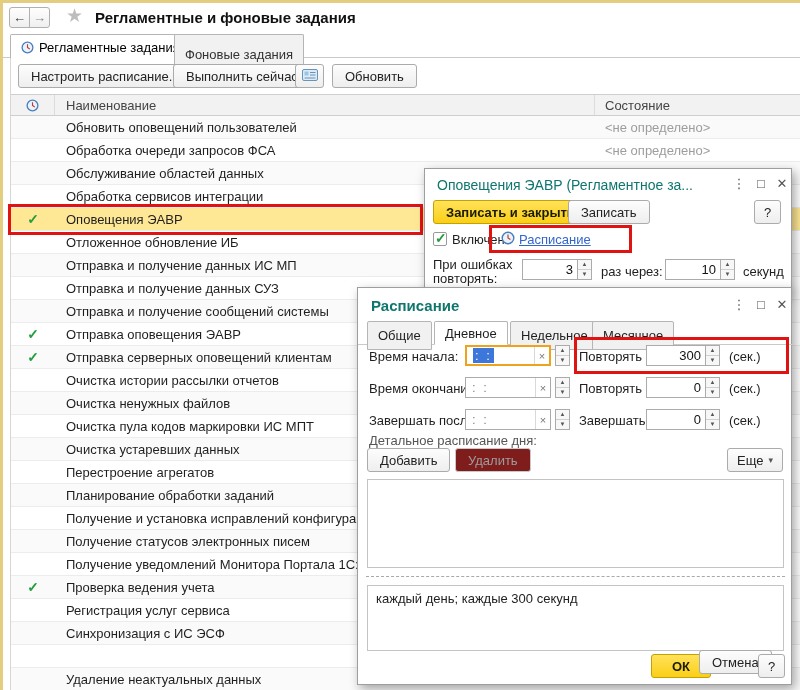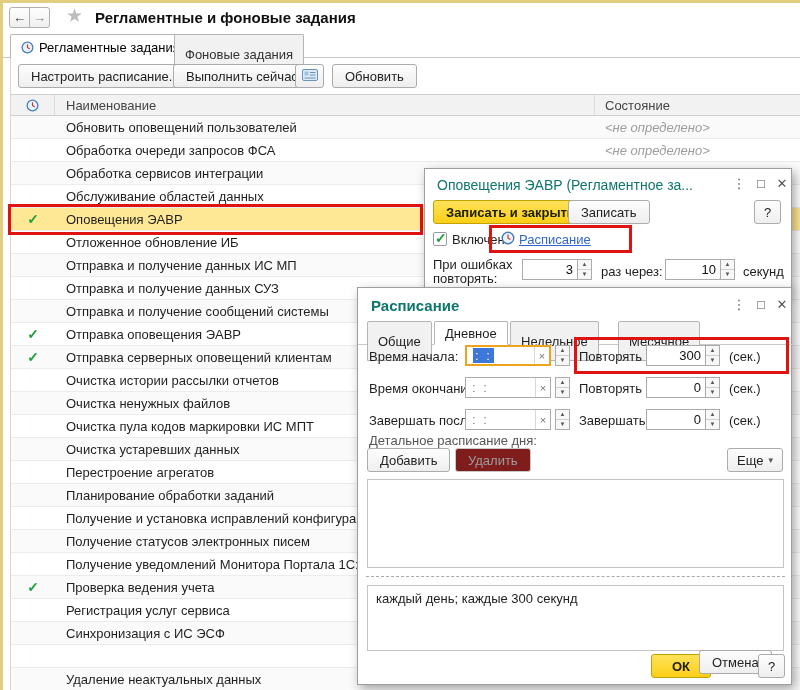--- a/index.html
+++ b/index.html
@@ -39,21 +39,21 @@
   .thead { display:flex; height:22px; background:#f2f2f2; border-top:1px solid #cfcfcf;
            border-bottom:1px solid #cfcfcf; color:#444; align-items:center; }
   .col-ic { width:44px; display:flex; justify-content:center; border-right:1px solid #dcdcdc; height:100%; align-items:center; }
   .col-nm { flex:1; padding-left:11px; border-right:1px solid #dcdcdc; height:100%; display:flex; align-items:center;text-align:center; }
   .col-st { width:205px; padding-left:10px; height:100%; display:flex; align-items:center; }
   .trow { display:flex; height:23px; border-bottom:1px solid #ececec; align-items:center; background:#fff; }
   .trow:nth-child(odd) { background:#fafafa; }
   .trow.selected { background:#ffe895; }
   .trow .col-ic, .trow .col-nm { border-right:none; }
   .checkmark { color:#239e3c; font-weight:bold; font-size:14px; }
-  .state-txt { color:#9d9d9d;font-style:italic; }
+  .state-txt { color:#9d9d9d; }
 
   
   .dialog { position:absolute; background:#fff; border:1px solid #9e9e9e;
             box-shadow:3px 4px 10px rgba(0,0,0,.35); }
   .dlg-title { position:absolute; font-size:14px; color:#0f766e; }
   .wctl { position:absolute; top:7px; font-size:13px; color:#555; width:16px; text-align:center; }
   .linklike { color:#3366cc; text-decoration:underline; }
 
   .cb { position:absolute; width:14px; height:14px; border:1px solid #9a9a9a; background:#fff; border-radius:2px; }
   .cb .checkmark { position:absolute; left:1px; top:-3px; }
@@ -68,21 +68,21 @@
   .timegrp.focused { border:2px solid #eda41c; }
   .timeval { flex:1; display:flex; align-items:center; padding-left:6px; color:#888; letter-spacing:2px; }
   .timeval .sel { background:#3c77d9; color:#fff; padding:0 2px; }
   .clearx { width:15px; border-left:1px solid #d9d9d9; color:#777; font-size:11px;
             display:flex; align-items:center; justify-content:center; }
   .spin-alone { position:absolute; height:21px; width:15px; border:1px solid #ababab;
                 display:flex; flex-direction:column; background:#f7f7f7; }
   .spin-alone span { flex:1; font-size:6px; line-height:5px; text-align:center; color:#555; display:flex; align-items:center; justify-content:center; }
   .spin-alone span:first-child { border-bottom:1px solid #cfcfcf; }
 
-  .tab2 { position:absolute; top:0; height:40px; display:flex; align-items:center; padding:0 10px;
+  .tab2 { position:absolute; top:0; height:29px; display:flex; align-items:center; padding:0 10px;
           border:1px solid #b5b5b5; background:#f1f1f1; font-size:13px; border-radius:2px 2px 0 0; }
   .tab2.active { background:#fff; height:24px; border-bottom:1px solid #fff; z-index:2; }
 
   .listbox { position:absolute; border:1px solid #c4c4c4; background:#fff; }
   .dashline { position:absolute; border-top:1px dashed #a9a9a9; }
 
   .redbox { position:absolute; border:3px solid #e01313; }
   .lbl { position:absolute; white-space:nowrap; }
 
   .clock-icon svg { display:block; }
@@ -155,29 +155,29 @@
             <span class="checkmark"></span>
           </div>
       <div class="col-nm row-name">Обработка очереди запросов ФСА</div>
       <div class="col-st state-txt row-state">&lt;не определено&gt;</div>
     </div>
 
     <div class="trow">
       <div class="col-ic">
             <span class="checkmark"></span>
           </div>
+      <div class="col-nm row-name">Обслуживание областей данных</div>
+      <div class="col-st state-txt row-state"></div>
+    </div>
+
+    <div class="trow">
+      <div class="col-ic">
+            <span class="checkmark"></span>
+          </div>
       <div class="col-nm row-name">Обработка сервисов интеграции</div>
-      <div class="col-st state-txt row-state"></div>
-    </div>
-
-    <div class="trow">
-      <div class="col-ic">
-            <span class="checkmark"></span>
-          </div>
-      <div class="col-nm row-name">Обслуживание областей данных</div>
       <div class="col-st state-txt row-state"></div>
     </div>
 
     <div class="trow selected">
       <div class="col-ic">
             <span class="checkmark">✓</span>
           </div>
       <div class="col-nm row-name">Оповещения ЭАВР</div>
       <div class="col-st state-txt row-state"></div>
     </div>
@@ -391,21 +391,21 @@
   <div class="dialog" style="left:357px; top:287px; width:435px; height:398px; z-index:20;">
     <div class="dlg-title" style="left:13px; top:9px; font-weight:bold; font-size:15px;">Расписание</div>
     <div class="wctl" style="left:373px; top:9px;">⋮</div>
     <div class="wctl" style="left:395px; top:9px;">□</div>
     <div class="wctl" style="left:416px; top:9px;">✕</div>
 
     <div id="sched-tabs" style="position:absolute; left:0; top:33px; width:435px; height:24px; border-bottom:1px solid #c9c9c9;">
         <div class="tab2" style="left: 9px;">Общие</div>
         <div class="tab2 active" style="left: 76px;">Дневное</div>
         <div class="tab2" style="left: 152px;">Недельное</div>
-        <div class="tab2" style="left: 260px; text-align: right;">Месячное</div>
+        <div class="tab2" style="left: 234px; text-align: right;">Месячное</div>
       </div>
 
     <div class="lbl" style="left:11px; top:61px;">Время начала:</div>
     <div class="timegrp focused" style="left:107px; top:57px; width:86px;">
       <span class="timeval">
           <span class="sel">:  :</span>
         </span>
       <span class="clearx">×</span>
     </div>
     <div class="spin-alone" style="left:197px; top:57px;">

